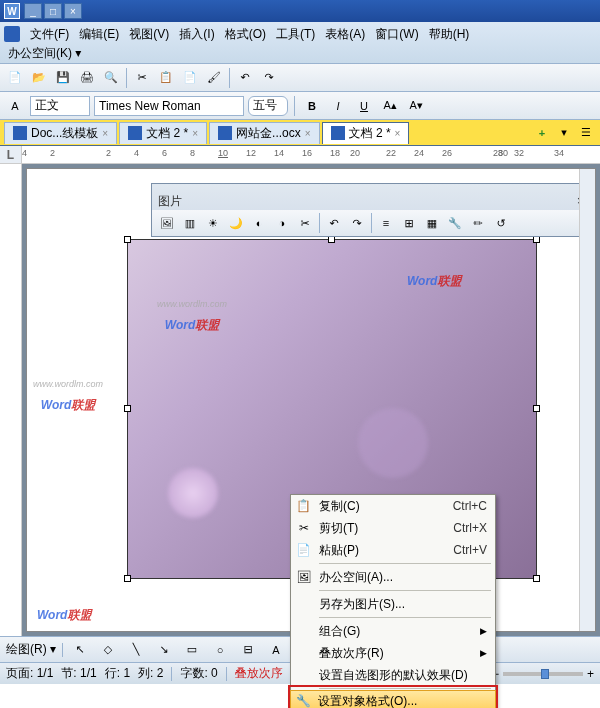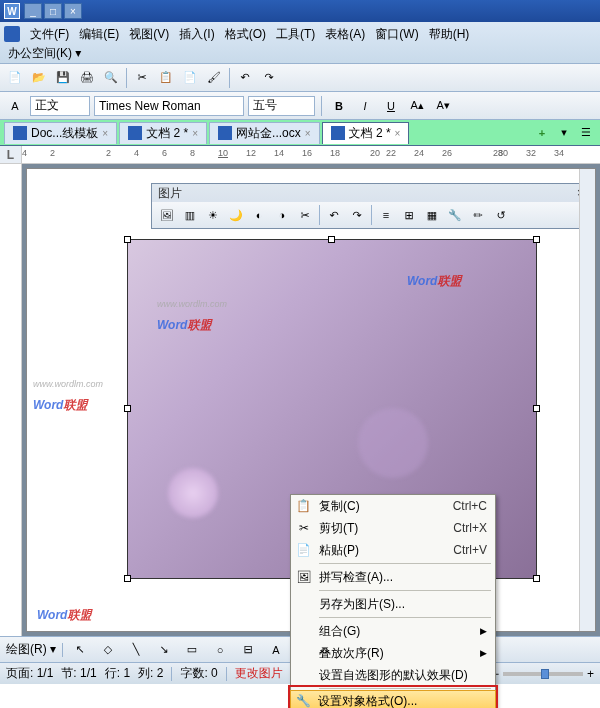--- a/index.html
+++ b/index.html
@@ -12,47 +12,47 @@
 .menubar { height: 42px; background: linear-gradient(#dce8f5, #c8daea); border-bottom: 1px solid #9ab3d0; padding: 2px 4px; }
 .menubar .row1 { display: flex; align-items: center; gap: 2px; height: 20px; }
 .menubar .row1 .mlogo { width: 16px; height: 16px; background: #2a5eb5; border-radius: 2px; margin-right: 4px; }
 .menubar .row1 .mi { padding: 2px 4px; cursor: pointer; }
 .menubar .row2 { height: 18px; display: flex; align-items: center; padding-left: 4px; }
 .toolbar1 { height: 28px; background: linear-gradient(#f5f7fa, #e0e8f0); border-bottom: 1px solid #9ab3d0; display: flex; align-items: center; padding: 0 4px; gap: 2px; }
 .tbtn { width: 22px; height: 22px; border: 1px solid transparent; display: flex; align-items: center; justify-content: center; cursor: pointer; font-size: 11px; }
 .sep { width: 1px; height: 20px; background: #9ab3d0; margin: 0 2px; }
 .toolbar2 { height: 28px; background: linear-gradient(#f5f7fa, #e0e8f0); border-bottom: 1px solid #9ab3d0; display: flex; align-items: center; padding: 0 4px; gap: 4px; }
 .toolbar2 input, .toolbar2 select { height: 20px; border: 1px solid #9ab3d0; background: #fff; padding: 0 4px; font-size: 12px; }
-.tabbar { height: 26px; background: #86efac; display: flex; align-items: center; padding: 0 4px; gap: 0; border-bottom: 1px solid #4a6a90; }
+.tabbar { height: 26px; background: #fde047; display: flex; align-items: center; padding: 0 4px; gap: 0; border-bottom: 1px solid #4a6a90; }
 .tab { height: 22px; background: #dce8f5; border: 1px solid #9ab3d0; border-bottom: none; padding: 0 8px; display: flex; align-items: center; gap: 4px; margin-right: 2px; cursor: pointer; }
 .tab.active { background: #fff; border-color: #4a6a90; }
 .tab .ticon { width: 14px; height: 14px; background: #2a5eb5; }
 .tab .tclose { font-size: 10px; color: #888; }
 .tabbar .tabend { margin-left: auto; display: flex; gap: 2px; }
 .tabbar .tabend .tbtn { width: 20px; height: 20px; }
 .ruler { height: 18px; background: #fff; border-bottom: 1px solid #ccc; display: flex; align-items: center; font-size: 9px; color: #666; position: relative; }
 .ruler .lbox { width: 22px; height: 100%; border-right: 1px solid #ccc; display: flex; align-items: center; justify-content: center; font-weight: bold; background: #e8eef5; }
 .ruler .ticks { flex: 1; position: relative; height: 100%; }
 .ruler .tick { position: absolute; top: 2px; font-size: 9px; }
 .workspace { height: 472px; background: #7a8a9a; display: flex; position: relative; }
 .vruler { width: 22px; background: #fff; border-right: 1px solid #ccc; }
 .page { flex: 1; background: #fff; margin: 4px; border: 1px solid #888; position: relative; overflow: hidden; }
 .pictoolbar { position: absolute; left: 124px; top: 14px; width: 440px; background: linear-gradient(#e0e8f0, #d0dae8); border: 1px solid #7a8fa8; }
-.pictoolbar .pthead { height: 18px; display: flex; align-items: center; padding: 9px 6px; font-size: 11px; color: #333; }
+.pictoolbar .pthead { height: 18px; display: flex; align-items: center; padding: 9px 6px; font-size: 11px; color: #333; margin-top: 8px; }
 .pictoolbar .pthead .x { margin-left: auto; cursor: pointer; }
 .pictoolbar .ptbody { height: 26px; background: linear-gradient(#f5f7fa, #e0e8f0); display: flex; align-items: center; padding: 0 4px; gap: 1px; }
 .image-sel { position: absolute; left: 100px; top: 70px; width: 410px; height: 340px; border: 1px solid #333; }
 .image-sel .imgbg { width: 100%; height: 100%; background: linear-gradient(135deg, #d8c8e0 0%, #c0aad0 30%, #a890b8 60%, #8a7098 100%); position: relative; overflow: hidden; }
 .imgbg::before { content: ""; position: absolute; left: 40px; bottom: 60px; width: 50px; height: 50px; border-radius: 50%; background: radial-gradient(#e8d0f0, #c0a0d0); box-shadow: 120px 40px 0 -5px rgba(200,170,220,0.6), 200px -50px 0 10px rgba(190,160,210,0.4); filter: blur(2px); }
 .handle { position: absolute; width: 7px; height: 7px; background: #fff; border: 1px solid #000; }
 .h-tl { left: -4px; top: -4px; } .h-tc { left: 50%; top: -4px; margin-left: -4px; } .h-tr { right: -4px; top: -4px; }
 .h-ml { left: -4px; top: 50%; margin-top: -4px; } .h-mr { right: -4px; top: 50%; margin-top: -4px; }
 .h-bl { left: -4px; bottom: -4px; } .h-bc { left: 50%; bottom: -4px; margin-left: -4px; } .h-br { right: -4px; bottom: -4px; }
 .h-rot { left: 50%; top: -20px; margin-left: -4px; border-radius: 50%; background: #7aff7a; }
-.watermark { position: absolute; font-size: 22px; font-weight: bold; font-style: italic; color: #3a6ae0; opacity: 0.85; pointer-events: none; }
+.watermark { position: absolute; font-size: 22px; font-weight: bold; font-style: italic; color: #3a6ae0; opacity: 0.85; pointer-events: none; text-align: center; }
 .watermark .wsub { font-size: 9px; color: #aaa; font-weight: normal; display: block; }
 .watermark .red { color: #d02020; }
 .ctxmenu { position: absolute; left: 290px; top: 330px; width: 206px; background: #f8f8f5; border: 1px solid #8a8a80; box-shadow: 2px 2px 4px rgba(0,0,0,0.3); }
 .ctxmenu .cmi { height: 22px; display: flex; align-items: center; padding: 0 8px 0 28px; position: relative; cursor: pointer; }
 .ctxmenu .cmi .ico { position: absolute; left: 4px; width: 18px; height: 18px; display: flex; align-items: center; justify-content: center; font-size: 12px; }
 .ctxmenu .cmi .sc { margin-left: auto; color: #333; }
 .ctxmenu .cmi .arr { margin-left: auto; font-size: 9px; }
 .ctxmenu .csep { height: 1px; background: #c0c0b8; margin: 2px 4px 2px 28px; }
 .ctxmenu .cmi.highlight { background: linear-gradient(#ffe8a0, #ffd060); border: 1px solid #e0a020; margin: -1px; padding-left: 27px; }
 .ctxmenu .redbox { position: absolute; left: -3px; right: -3px; bottom: -1px; height: 27px; border: 2px solid #d02020; pointer-events: none; }
@@ -107,21 +107,21 @@
   <div class="tbtn">🖌</div>
   <div class="sep"></div>
   <div class="tbtn">↶</div>
   <div class="tbtn">↷</div>
 </div>
 
 <div class="toolbar2">
   <div class="tbtn">A</div>
   <input style="width: 60px;" value="正文">
   <input style="width: 150px;" value="Times New Roman">
-  <input style="width: 67px;" value="五号">
+  <input style="width: 40px; border-radius: 6px;" value="五号">
   <div class="sep"></div>
   <div class="tbtn" style="font-weight:bold">B</div>
   <div class="tbtn" style="font-style:italic">I</div>
   <div class="tbtn" style="text-decoration:underline">U</div>
   <div class="tbtn">A▴</div>
   <div class="tbtn">A▾</div>
 </div>
 
 <div class="tabbar">
   <div class="tab">
@@ -159,27 +159,27 @@
       <span class="tick" style="left: 56px;"></span>
       <span class="tick" style="left: 84px;">2</span>
       <span class="tick" style="left: 112px;">4</span>
       <span class="tick" style="left: 140px;">6</span>
       <span class="tick" style="left: 168px;">8</span>
       <span class="tick" style="left: 196px; text-decoration: underline;">10</span>
       <span class="tick" style="left: 224px;">12</span>
       <span class="tick" style="left: 252px;">14</span>
       <span class="tick" style="left: 280px;">16</span>
       <span class="tick" style="left: 308px;">18</span>
-      <span class="tick" style="left: 348px;">20</span>
+      <span class="tick" style="left: 328px;">20</span>
       <span class="tick" style="left: 364px;">22</span>
       <span class="tick" style="left: 392px;">24</span>
       <span class="tick" style="left: 420px;">26</span>
       <span class="tick" style="left: 471px;">28</span>
       <span class="tick" style="left: 476px;">30</span>
-      <span class="tick" style="left: 504px; text-align: center;">32</span>
+      <span class="tick" style="left: 492px; text-align: center;">32</span>
       <span class="tick" style="left: 532px;">34</span>
     </div>
 </div>
 
 <div class="workspace">
   <div class="vruler"></div>
   <div class="page">
 
     <div class="image-sel">
       <div class="imgbg"></div>
@@ -240,21 +240,21 @@
         <span class="sc">Ctrl+X</span>
       </div>
     <div class="cmi">
         <span class="ico">📄</span>
         <span>粘贴(P)</span>
         <span class="sc">Ctrl+V</span>
       </div>
     <div class="csep"></div>
     <div class="cmi">
         <span class="ico">🖼</span>
-        <span>拼写检查(A)...</span>
+        <span>办公空间(A)...</span>
       </div>
     <div class="csep"></div>
     <div class="cmi">
         <span>另存为图片(S)...</span>
       </div>
     <div class="csep"></div>
     <div class="cmi">
         <span>组合(G)</span>
         <span class="arr">▶</span>
       </div>
@@ -295,21 +295,21 @@
 </div>
 
 <div class="statusbar2">
   <span>页面: 1/1</span>
   <span>节: 1/1</span>
   <span>行: 1</span>
   <span>列: 2</span>
   <div class="stsep"></div>
   <span>字数: 0</span>
   <div class="stsep"></div>
-  <span style="color:#d02020">更改图片</span>
+  <span style="color:#d02020">叠放次序</span>
   <div class="zoom">
     <div class="tbtn">▤</div>
     <div class="tbtn">▦</div>
     <div class="tbtn">▥</div>
     <span>100 %</span>
     <span>−</span>
     <div class="track">
         <div class="thumb"></div>
       </div>
     <span>+</span>

